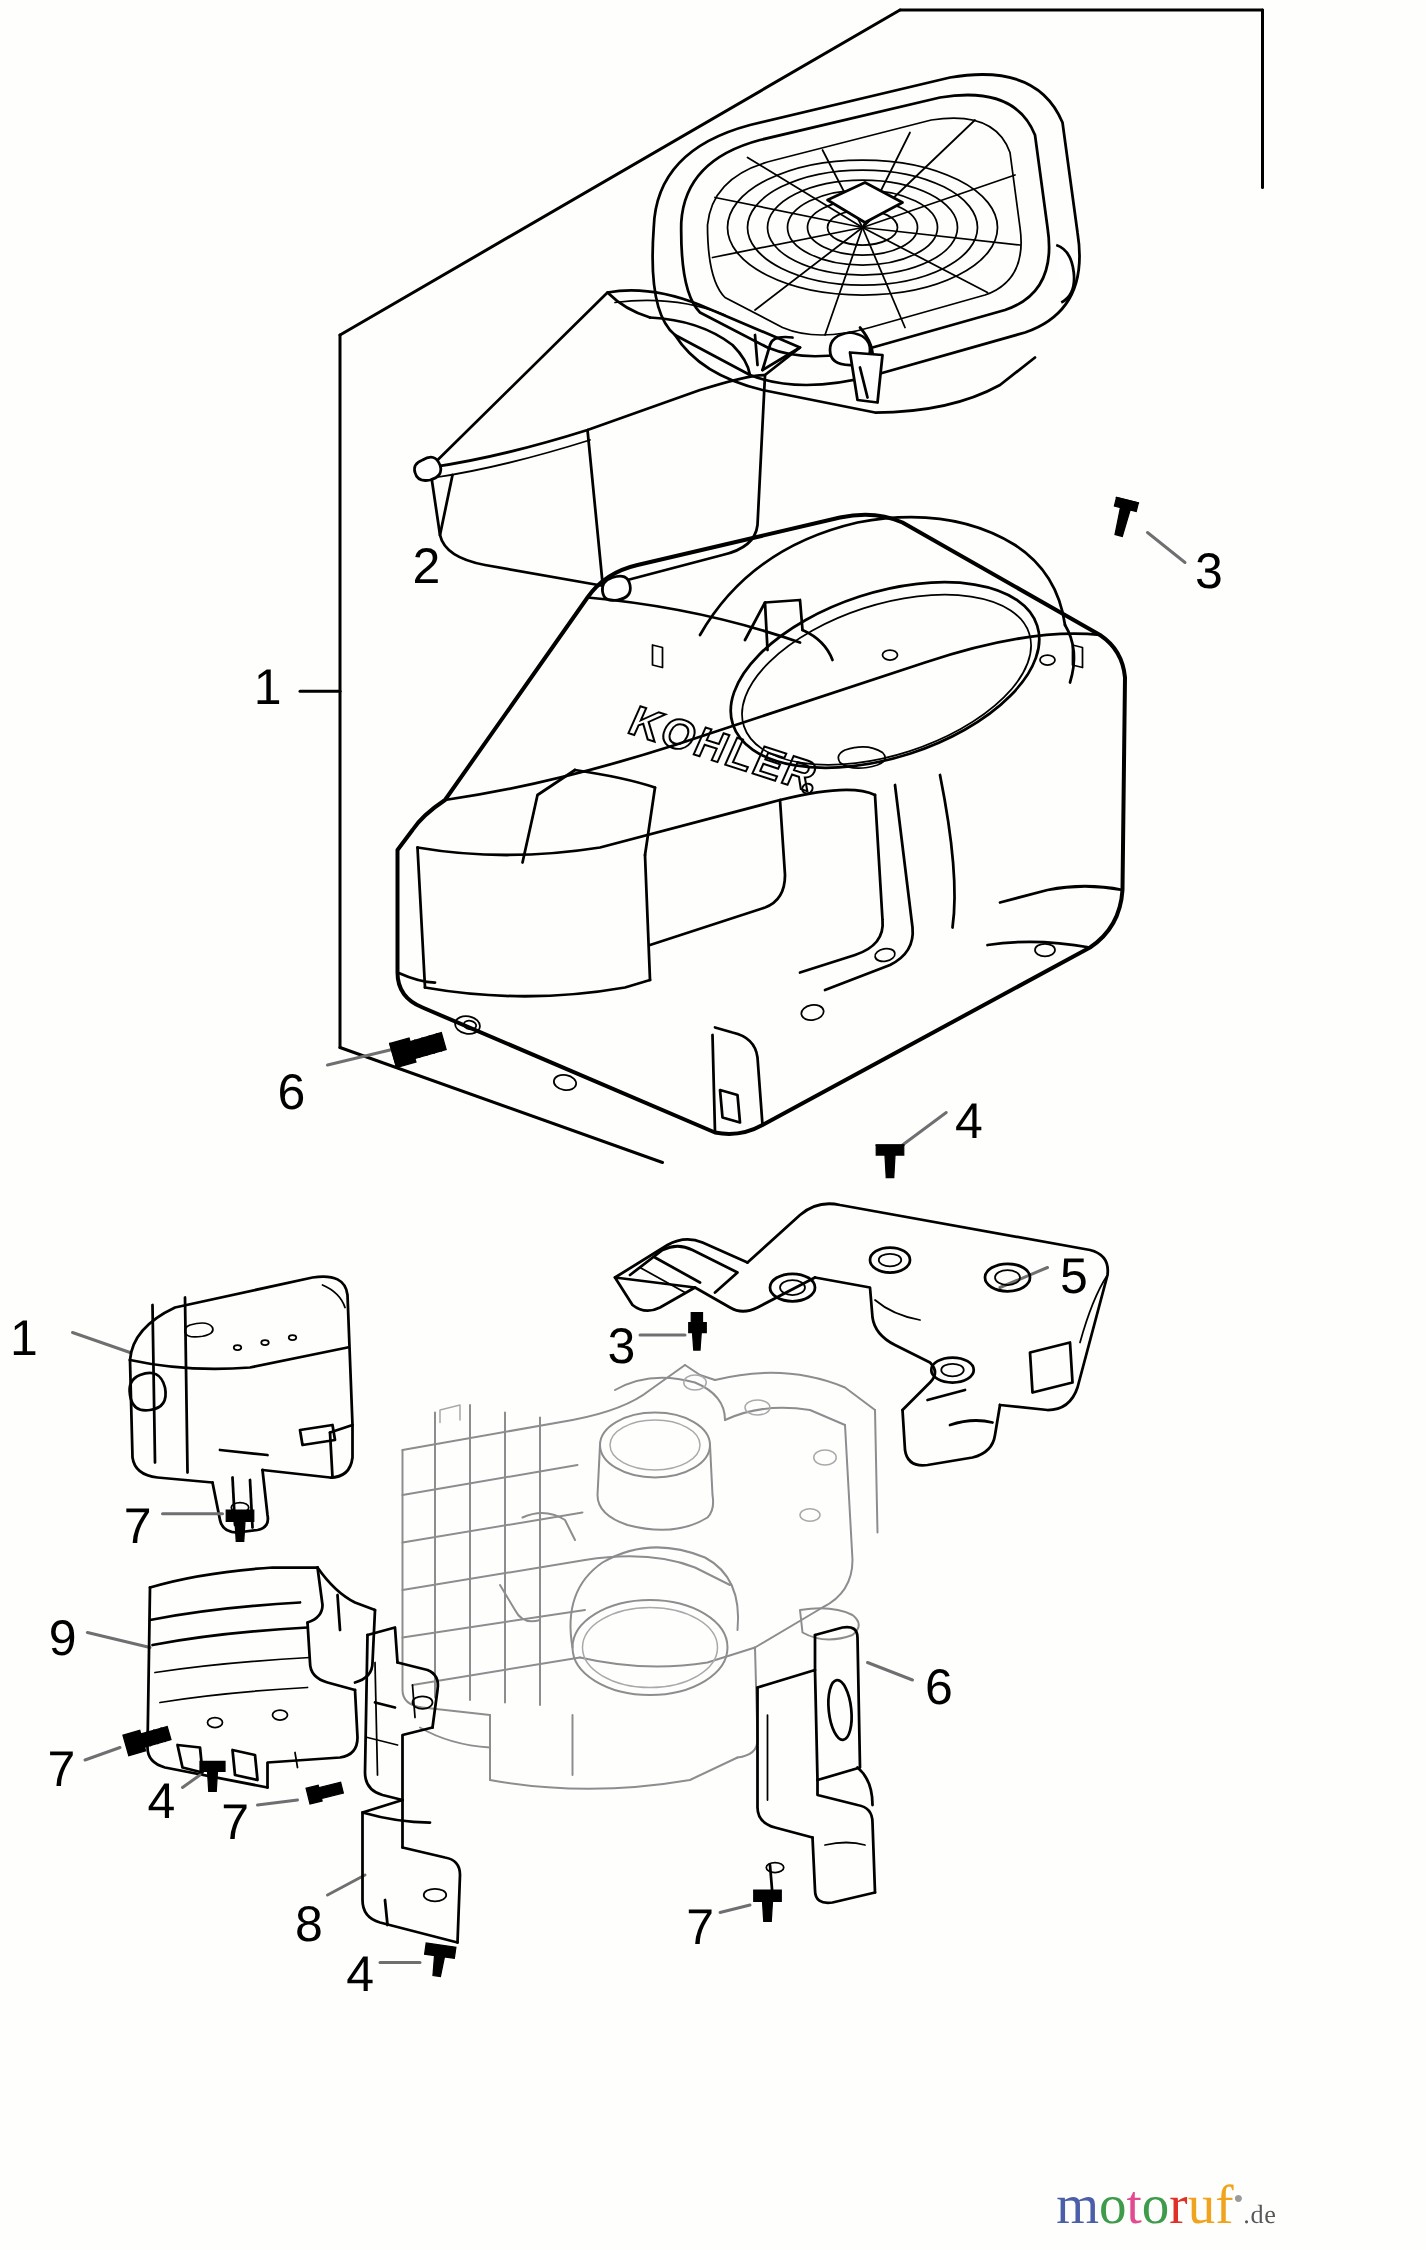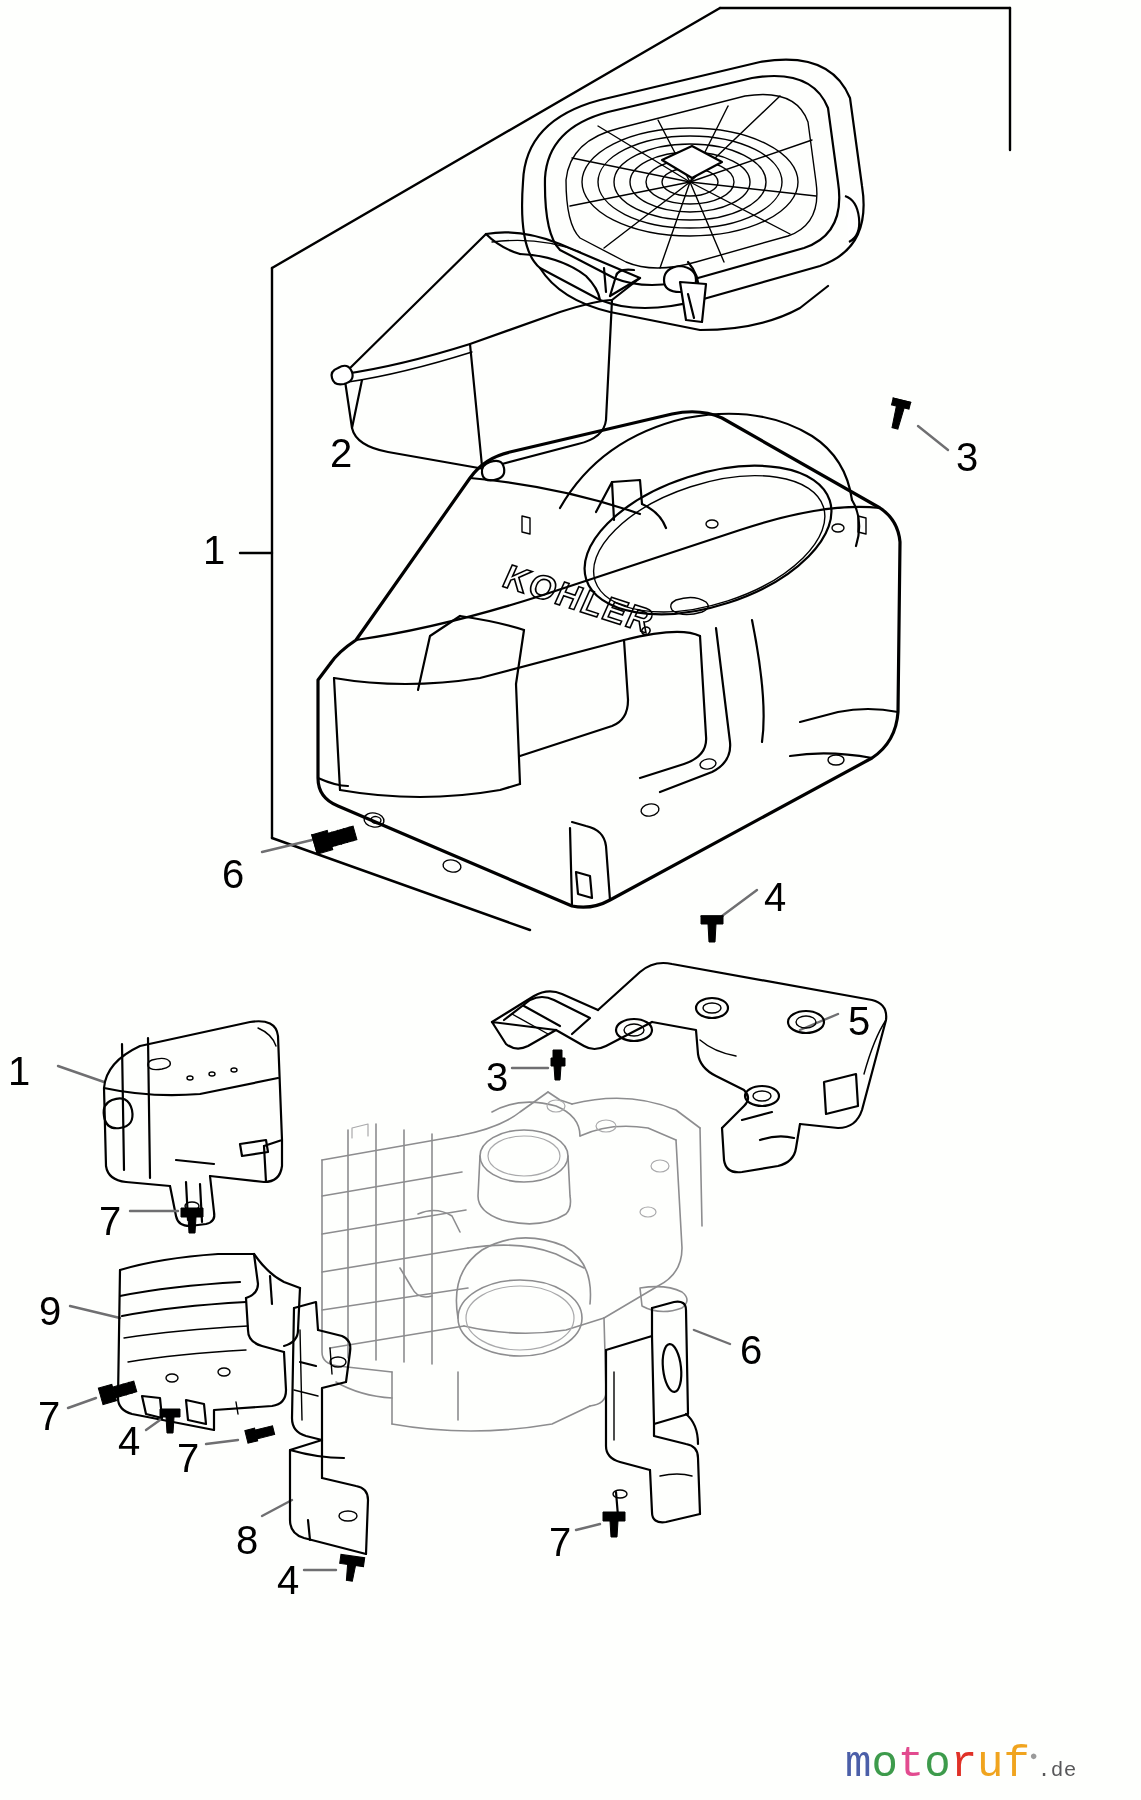--- a/index.html
+++ b/index.html
@@ -31,21 +31,21 @@
     font-weight: 400;
     color: #000000;
     line-height: 1;
     white-space: nowrap;
     letter-spacing: 0px;
   }
   .wm {
     position: absolute;
     left: 845px;
     top: 1742px;
-    font-family: Liberation Mono, monospace;
+    font-family: Liberation Serif, serif;
     font-size: 44px;
     line-height: 1;
     white-space: nowrap;
     user-select: none;
   }
   .wm span { display: inline; }
   .wm .de {
     font-size: 21px;
     color: #58585a;
     letter-spacing: 0.5px;

